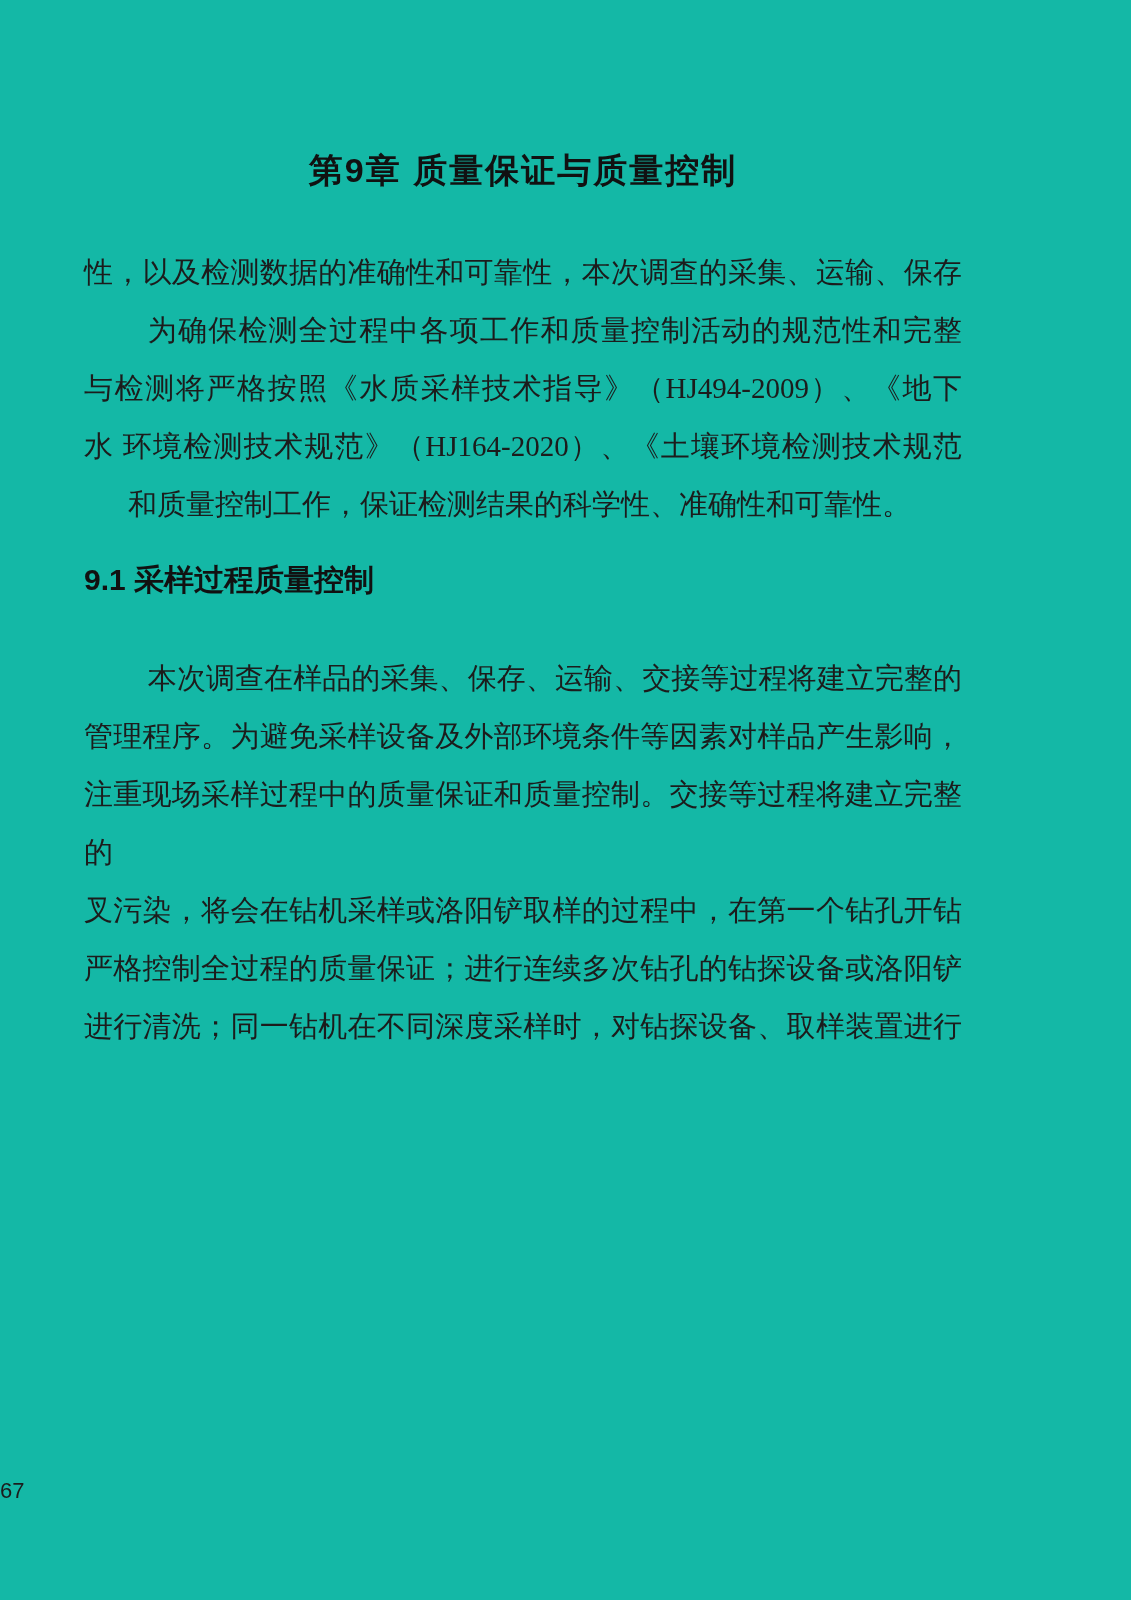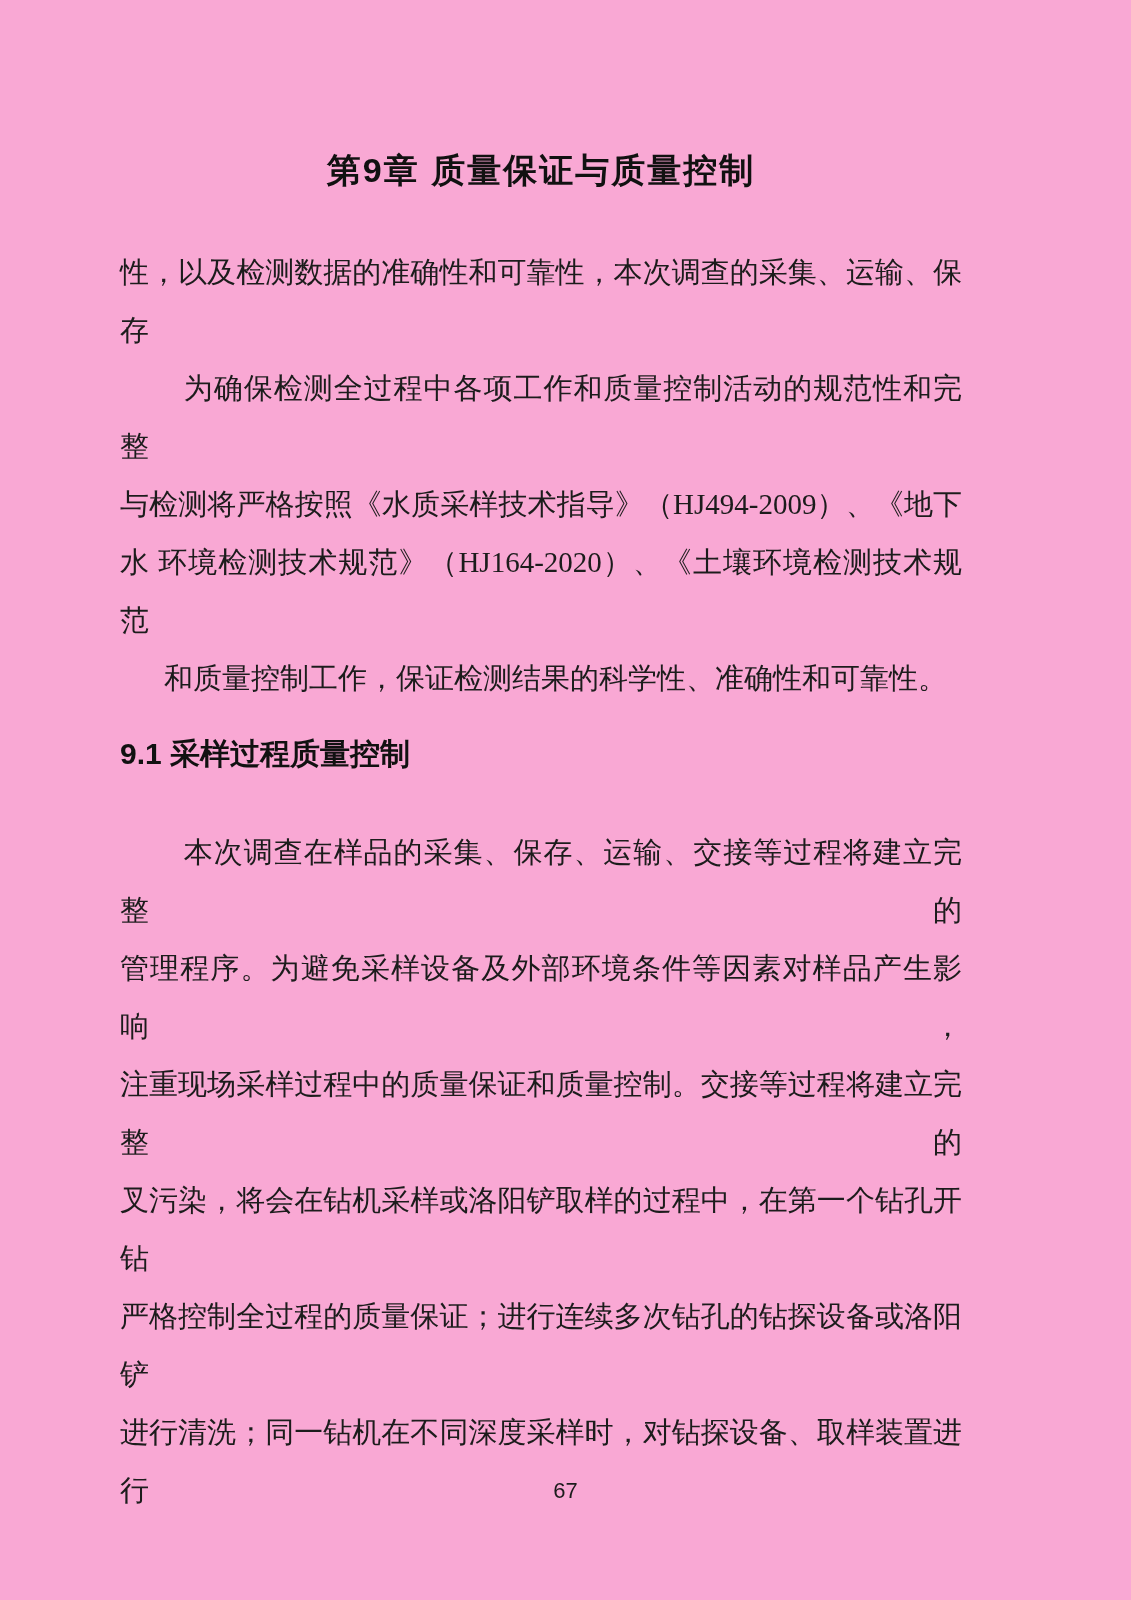--- a/index.html
+++ b/index.html
@@ -5,23 +5,23 @@
   html, body {
     margin: 0;
     padding: 0;
     background: #ffffff;
   }
   .page {
     position: relative;
     width: 1131px;
     height: 1600px;
     margin: 0 auto;
-    background: #f9a8d4;
+    background: #14b8a6;
     box-sizing: border-box;
-    padding: 0 169px 0 120px;
+    padding: 0 169px 0 84px;
     overflow: hidden;
     font-family: "Liberation Serif", "DejaVu Serif", serif;
     color: #1c1c1c;
   }
   .chapter-title {
     margin: 148px 0 0 0;
     font-family: "Liberation Sans", "DejaVu Sans", sans-serif;
     font-weight: 700;
     font-size: 34px;
     line-height: 44px;
@@ -56,21 +56,21 @@
   }
   .line.no-stretch {
     text-align-last: left;
     margin-left: 44px;
   }
   .page-number {
     position: absolute;
     left: 0;
     right: 0;
     top: 1478px;
-    text-align: center;
+    text-align: left;
     font-size: 22px;
     line-height: 26px;
     color: #1c1c1c;
     font-family: "Liberation Sans", "DejaVu Sans", sans-serif;
   }
 </style>
 </head>
 <body>
 
 <div class="page">

